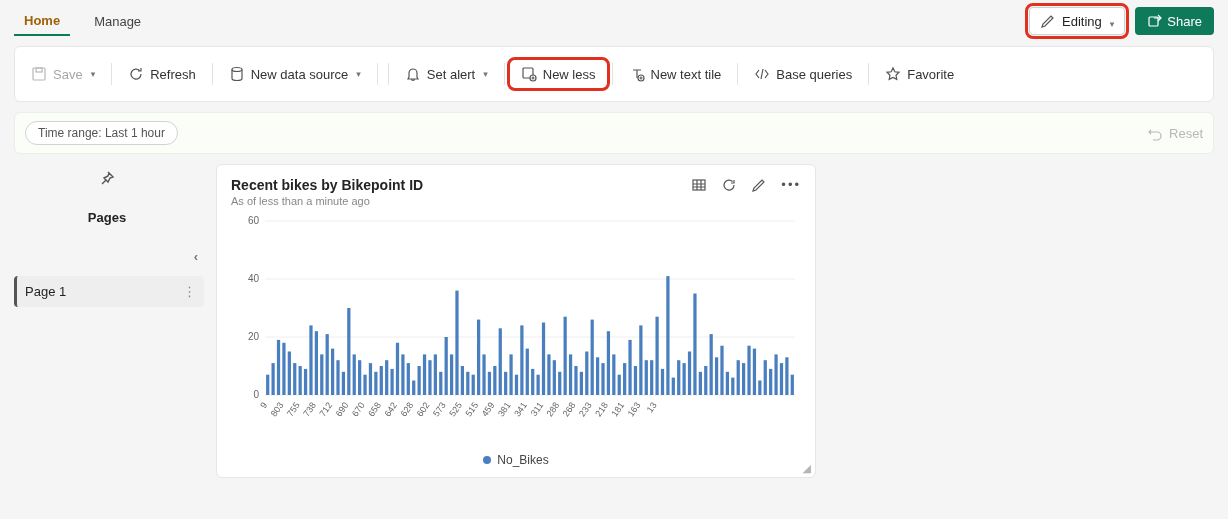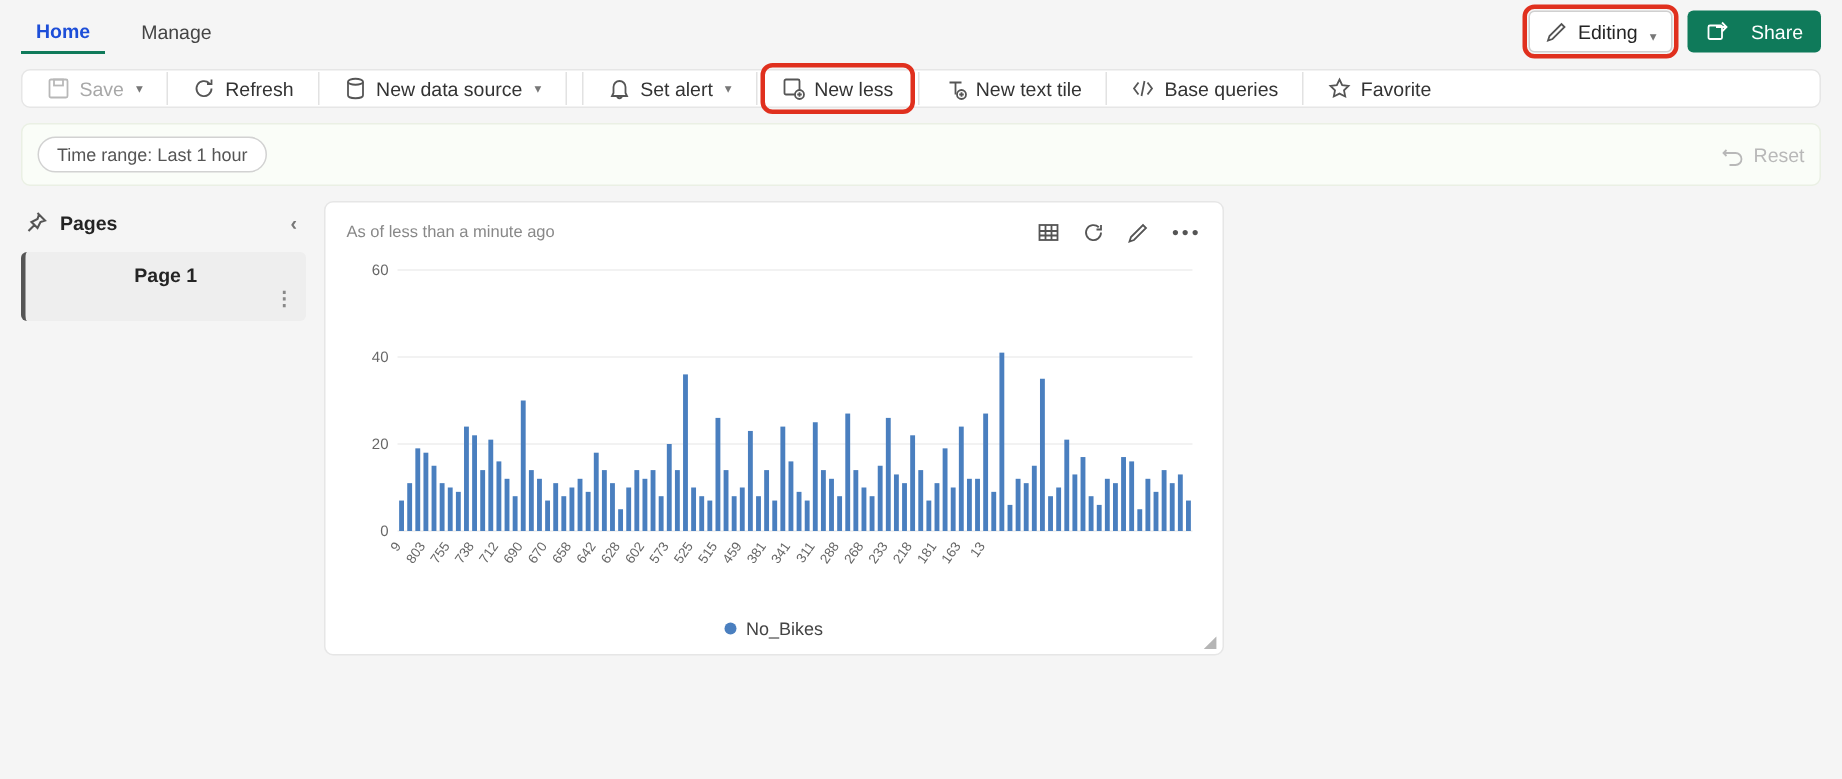--- a/index.html
+++ b/index.html
@@ -2,45 +2,45 @@
 <html><head>
 <meta charset="utf-8">
 <style>
   * { box-sizing: border-box; margin: 0; padding: 0; }
   html, body { width: 1228px; height: 519px; font-family: "Segoe UI", Arial, sans-serif; font-size: 13px; color: #242424; background: #f5f5f5; }
   body { display: flex; flex-direction: column; }
 
   
   .tabstrip { display: flex; align-items: center; padding: 6px 14px 0 14px; background: #f5f5f5; height: 36px; }
   .tabstrip .tab { padding: 6px 10px; margin-right: 14px; cursor: pointer; color:#444; }
-  .tabstrip .tab.active { font-weight: 600; border-bottom: 2px solid #0f7a5a; color:#1d4ed8; }
+  .tabstrip .tab.active { font-weight: 600; border-bottom: 2px solid #0f7a5a; color:#a16207; }
   .tabstrip .spacer { flex: 1; }
   .btn-editing { display:flex; align-items:center; gap:6px; border:1px solid #d0d0d0; background:#fff; padding:5px 10px; border-radius:4px; cursor:pointer; }
-  .btn-share  { display:flex; align-items:center; gap:14px; background:#0f7a5a; color:#fff; padding:6px 12px; border-radius:4px; cursor:pointer; margin-left:10px; }
+  .btn-share  { display:flex; align-items:center; gap:4px; background:#0f7a5a; color:#fff; padding:6px 12px; border-radius:4px; cursor:pointer; margin-left:10px; }
   .annot-red  { outline:3px solid #e0301e; outline-offset:1px;align-items:flex-end; }
 
   
-  .toolbar { display:flex; align-items:center; gap:2px; background:#fff; margin:10px 14px 0 14px; border:1px solid #e6e6e6; border-radius:6px; padding:4px 6px; height:26px; }
+  .toolbar { display:flex; align-items:center; gap:2px; background:#fff; margin:10px 14px 0 14px; border:1px solid #e6e6e6; border-radius:6px; padding:4px 6px; height:56px; }
   .toolbar .tb-item { display:flex; align-items:center; gap:6px; padding:5px 10px; cursor:pointer; border-radius:4px; color:#333; }
   .toolbar .tb-item.disabled { color:#a8a8a8; cursor:default; }
   .toolbar .sep { width:1px; height:22px; background:#e2e2e2; margin:0 4px; }
   .chev { font-size:9px; color:#777; margin-left:2px; }
 
   
   .timebar-wrap { background:#fafdf8; margin:10px 14px 0 14px; border:1px solid #eaf0e4; border-radius:6px; padding:8px 10px; display:flex; align-items:center; justify-content:space-between;gap:19px; }
   .pill { border:1px solid #d2d2d2; background:#fff; border-radius:14px; padding:4px 12px; font-size:12px; color:#555; }
   .reset { display:flex; align-items:center; gap:6px; color:#b8b8b8; }
 
   
   .main { display:flex; flex:1; margin:10px 14px 14px 14px; gap:12px; align-items:flex-start; }
 
   .sidebar { width:190px; }
-  .sidebar-header { display:flex; align-items:center; gap:8px; padding:6px 6px 6px 2px; font-weight:600;}
+  .sidebar-header { display:flex; align-items:center; gap:24px; padding:6px 6px 6px 2px; font-weight:600;flex-direction:column;}
   .sidebar-header .collapse { margin-left:auto; color:#777; cursor:pointer; }
-  .page-row { display:flex; align-items:center; background:#eeeeee; border-left:3px solid #555; border-radius:4px; padding:8px 8px; margin-top:6px; font-weight:700;flex-direction:column;}
+  .page-row { display:flex; align-items:center; background:#eeeeee; border-left:3px solid #555; border-radius:4px; padding:8px 8px; margin-top:6px; font-weight:400;}
   .page-row .dots { margin-left:auto; color:#888; cursor:pointer; }
 
   .tile { width:600px; background:#fff; border:1px solid #e6e6e6; border-radius:6px; padding:12px 14px 10px 14px; position:relative; }
   .tile-head { display:flex; align-items:flex-start; }
   .tile-title { font-weight:600; font-size:14px; }
   .tile-sub   { font-size:11px; color:#888; margin-top:2px; }
   .tile-actions { margin-left:auto; display:flex; gap:14px; color:#555; }
   .tile-actions span { cursor:pointer; }
   .tile .resize { position:absolute; right:4px; bottom:2px; font-size:11px; color:#b5b5b5; cursor:se-resize; }
 
@@ -165,20 +165,21 @@
     </div>
     <div class="page-row">
       <span>Page 1</span>
       <span class="dots">⋮</span>
     </div>
   </div>
 
   <div class="tile">
     <div class="tile-head">
       <div>
+        <div class="tile-title">Recent bikes by Bikepoint ID</div>
         <div class="tile-sub">As of less than a minute ago</div>
       </div>
       <div class="tile-actions">
         <span>
           <svg class="icon" viewBox="0 0 16 16" fill="none" stroke="#555" stroke-width="1.2">
               <rect x="2" y="3" width="12" height="10"></rect>
               <path d="M2 7h12M2 10h12M6 3v10M10 3v10"></path>
             </svg>
         </span>
         <span>

